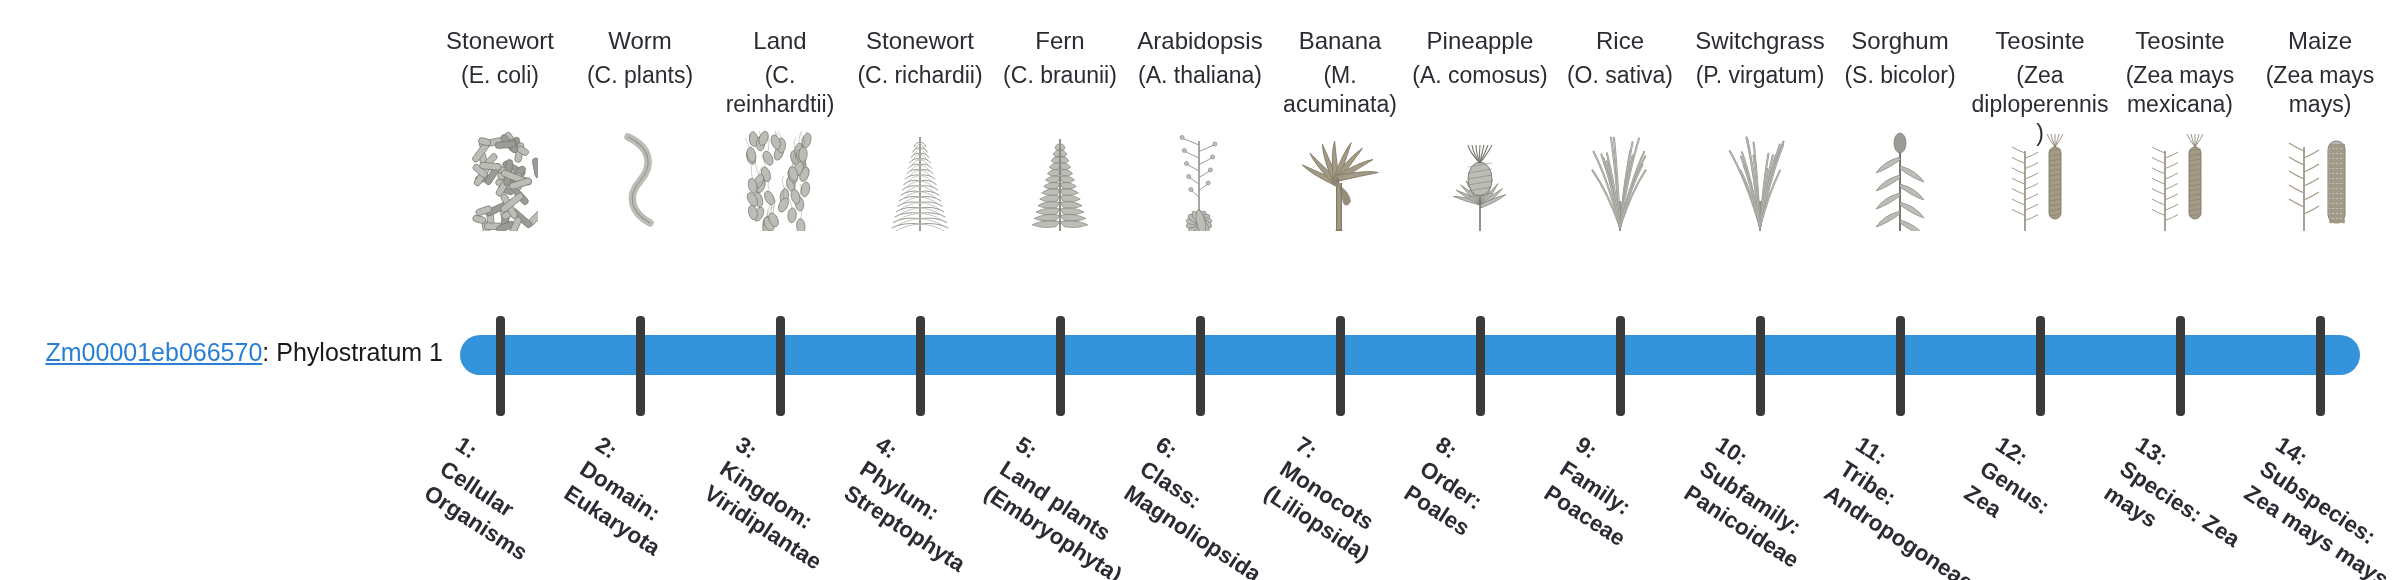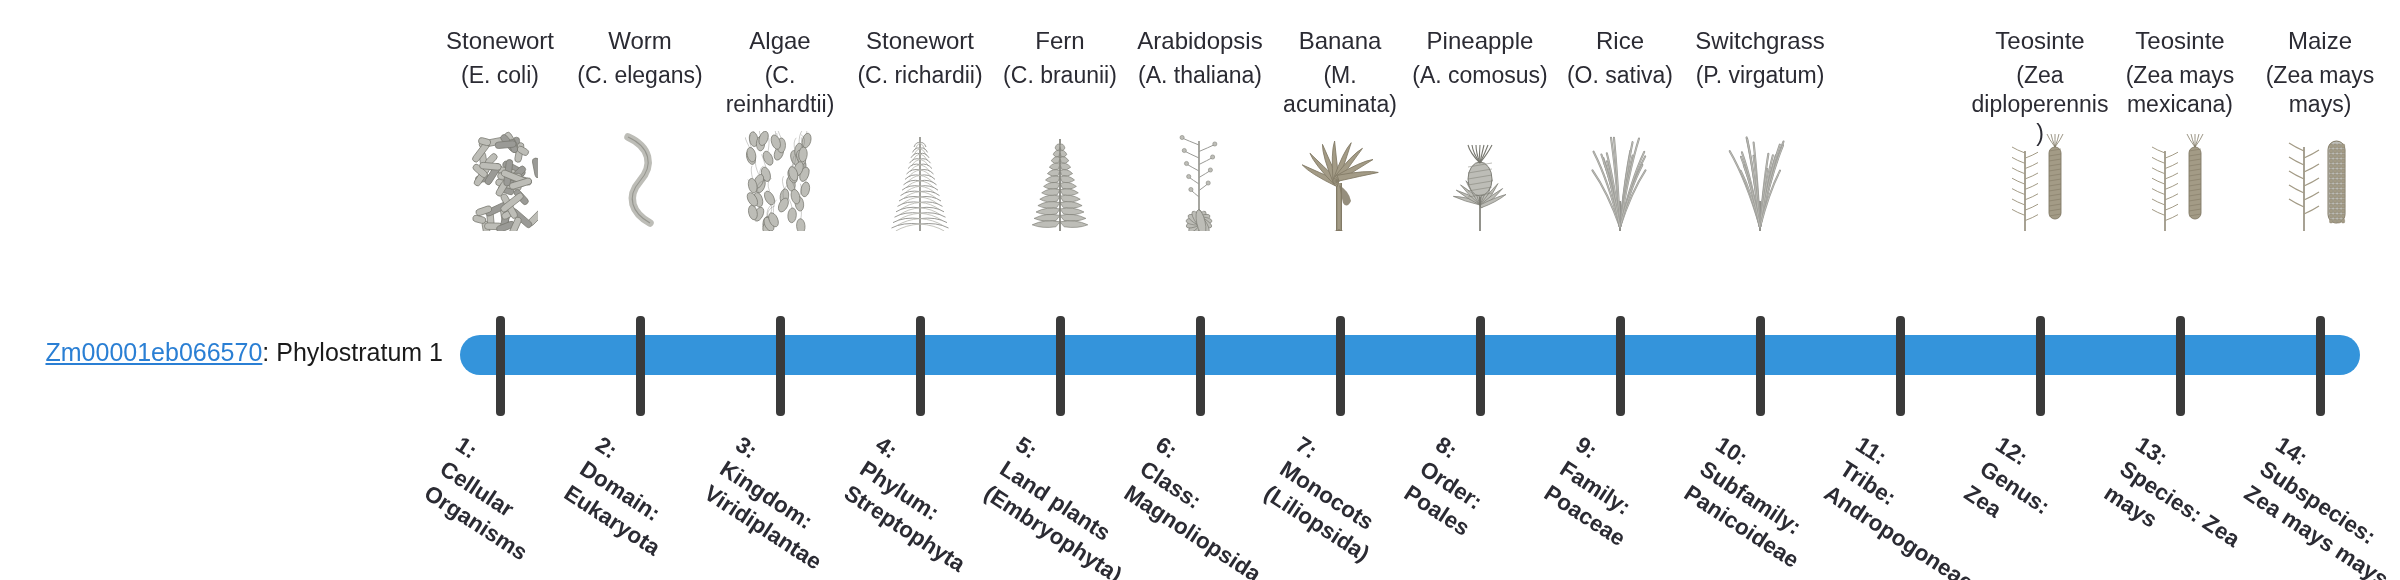--- a/index.html
+++ b/index.html
@@ -183,30 +183,30 @@
             <rect x="47.0" y="49.9" width="22.8" height="6.5" rx="3.2" fill="#bdbdb7" stroke="#77776f" stroke-width="0.7" transform="rotate(163 58.5 52.9)"></rect>
             <rect x="34.4" y="93.0" width="18.7" height="6.5" rx="3.2" fill="#9a9a96" stroke="#77776f" stroke-width="0.7" transform="rotate(159 43.7 96.0)"></rect>
             <rect x="36.9" y="68.7" width="26.6" height="6.5" rx="3.2" fill="#bdbdb7" stroke="#77776f" stroke-width="0.7" transform="rotate(142 50.2 71.7)"></rect>
             <rect x="39.8" y="95.1" width="25.3" height="6.5" rx="3.2" fill="#bdbdb7" stroke="#77776f" stroke-width="0.7" transform="rotate(114 52.4 98.1)"></rect>
             <rect x="33.3" y="10.9" width="20.9" height="6.5" rx="3.2" fill="#9a9a96" stroke="#77776f" stroke-width="0.7" transform="rotate(175 43.7 13.9)"></rect>
           </svg>
         </div>
       </div>
       <div class="species-col" style="left: 180px;">
         <div class="common-name">Worm</div>
-        <div class="sci-name">(C. elegans)</div>
+        <div class="sci-name">(C. plants)</div>
         <div class="organism-art">
           <svg width="60" height="100" viewBox="0 0 60 100">
             <path d="M18 6 C40 16 44 34 30 50 C16 66 22 82 40 92" fill="none" stroke="#bdbdb7" stroke-width="7.5" stroke-linecap="round"></path>
             <path d="M18 6 C40 16 44 34 30 50 C16 66 22 82 40 92" fill="none" stroke="#77776f" stroke-width="1.1" opacity="0.55"></path>
           </svg>
         </div>
       </div>
       <div class="species-col" style="left: 320px;">
-        <div class="common-name">Algae</div>
+        <div class="common-name">Land</div>
         <div class="sci-name">(C. reinhardtii)</div>
         <div class="organism-art">
           <svg width="70" height="100" viewBox="0 0 70 100">
             <ellipse cx="60.3" cy="58.4" rx="4.2" ry="7.4" fill="#bdbdb7" stroke="#77776f" stroke-width="0.7" transform="rotate(10 60.3 58.4)"></ellipse>
             <path d="M60.3 51.4 q3.2 -9 4.2 -13" stroke="#77776f" stroke-width="0.6" fill="none" opacity="0.6"></path>
             <ellipse cx="20.9" cy="43.3" rx="4.2" ry="7.4" fill="#bdbdb7" stroke="#77776f" stroke-width="0.7" transform="rotate(-17 20.9 43.3)"></ellipse>
             <path d="M20.9 36.3 q-2.7 -9 -4.3 -13" stroke="#77776f" stroke-width="0.6" fill="none" opacity="0.6"></path>
             <ellipse cx="22.1" cy="92.9" rx="4.2" ry="7.4" fill="#bdbdb7" stroke="#77776f" stroke-width="0.7" transform="rotate(3 22.1 92.9)"></ellipse>
             <path d="M22.1 85.9 q-1.0 -9 5.6 -13" stroke="#77776f" stroke-width="0.6" fill="none" opacity="0.6"></path>
             <ellipse cx="55.8" cy="95.1" rx="4.2" ry="7.4" fill="#bdbdb7" stroke="#77776f" stroke-width="0.7" transform="rotate(-4 55.8 95.1)"></ellipse>
@@ -574,20 +574,38 @@
             <path d="M35 96 q5.796512345679013 -44.478445987654325 12.881138545953362 -71.73942901234568" stroke="#bdbdb7" stroke-width="0.9" fill="none"></path>
             <path d="M35 96 q-8.704158950617284 -34.891419581618656 -19.342575445816188 -56.27648319615912" stroke="#9a9a96" stroke-width="2.1" fill="none" stroke-linecap="round"></path>
             <path d="M35 96 q-8.704158950617284 -34.891419581618656 -19.342575445816188 -56.27648319615912" stroke="#bdbdb7" stroke-width="0.9" fill="none"></path>
             <path d="M35 96 q8.99976851851852 -34.95521622085048 19.99948559670782 -56.37938100137174" stroke="#9a9a96" stroke-width="2.1" fill="none" stroke-linecap="round"></path>
             <path d="M35 96 q8.99976851851852 -34.95521622085048 19.99948559670782 -56.37938100137174" stroke="#bdbdb7" stroke-width="0.9" fill="none"></path>
             <path d="M35 96 q-7.261118827160494 -38.163663065843615 -16.135819615912208 -61.55429526748971" stroke="#9a9a96" stroke-width="2.1" fill="none" stroke-linecap="round"></path>
             <path d="M35 96 q-7.261118827160494 -38.163663065843615 -16.135819615912208 -61.55429526748971" stroke="#bdbdb7" stroke-width="0.9" fill="none"></path>
           </svg>
         </div>
       </div>
+      <div class="species-col" style="left: 1440px;">
+        <div class="common-name">Sorghum</div>
+        <div class="sci-name">(S. bicolor)</div>
+        <div class="organism-art">
+          <svg width="68" height="100" viewBox="0 0 68 100">
+            <path d="M34 100 L34 14" stroke="#77776f" stroke-width="2"></path>
+            <ellipse cx="34" cy="12" rx="6" ry="10" fill="#9a9a96" stroke="#77776f" stroke-width="0.7"></ellipse>
+            <path d="M34 26 q-16 4 -24 16 q10 -3 24 -13 z" fill="#bdbdb7" stroke="#77776f" stroke-width="0.6"></path>
+            <path d="M34 35 q16 4 24 16 q-10 -3 -24 -13 z" fill="#bdbdb7" stroke="#77776f" stroke-width="0.6"></path>
+            <path d="M34 44 q-16 4 -24 16 q10 -3 24 -13 z" fill="#bdbdb7" stroke="#77776f" stroke-width="0.6"></path>
+            <path d="M34 53 q16 4 24 16 q-10 -3 -24 -13 z" fill="#bdbdb7" stroke="#77776f" stroke-width="0.6"></path>
+            <path d="M34 62 q-16 4 -24 16 q10 -3 24 -13 z" fill="#bdbdb7" stroke="#77776f" stroke-width="0.6"></path>
+            <path d="M34 71 q16 4 24 16 q-10 -3 -24 -13 z" fill="#bdbdb7" stroke="#77776f" stroke-width="0.6"></path>
+            <path d="M34 80 q-16 4 -24 16 q10 -3 24 -13 z" fill="#bdbdb7" stroke="#77776f" stroke-width="0.6"></path>
+            <path d="M34 89 q16 4 24 16 q-10 -3 -24 -13 z" fill="#bdbdb7" stroke="#77776f" stroke-width="0.6"></path>
+          </svg>
+        </div>
+      </div>
       <div class="species-col" style="left: 1580px;">
         <div class="common-name">Teosinte</div>
         <div class="sci-name">(Zea diploperennis)</div>
         <div class="organism-art">
           <svg width="70" height="100" viewBox="0 0 70 100">
             <path d="M20 100 L20 20" stroke="#827a66" stroke-width="1.4"></path>
             <path d="M20 22 q-8 -3 -13 -6" stroke="#a39b86" stroke-width="1" fill="none"></path>
             <path d="M20 27.2 q8 -3 13 -6" stroke="#a39b86" stroke-width="1" fill="none"></path>
             <path d="M20 32.4 q-8 -3 -13 -6" stroke="#a39b86" stroke-width="1" fill="none"></path>
             <path d="M20 37.6 q8 -3 13 -6" stroke="#a39b86" stroke-width="1" fill="none"></path>

